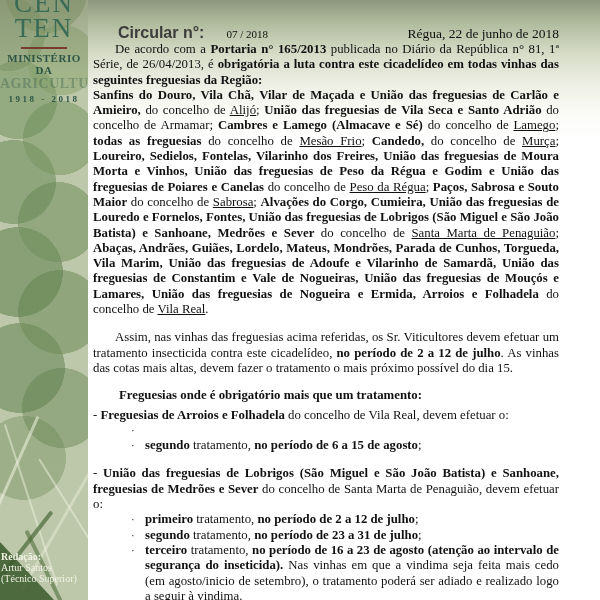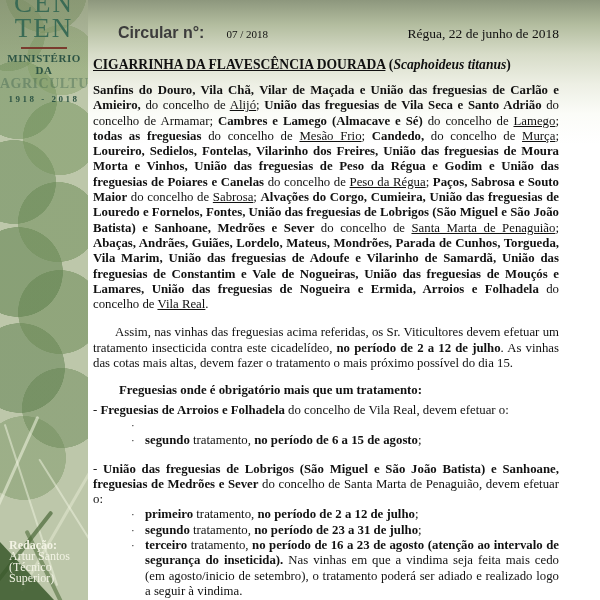--- a/index.html
+++ b/index.html
@@ -39,22 +39,22 @@
   .ministry .years{font-size:9px;letter-spacing:2.5px;margin-top:2px;color:#2e5545;}
   .blade{position:absolute;border-radius:2px;}
   .b1{left:6px;bottom:40px;width:3px;height:150px;background:rgba(240,244,224,.55);transform:rotate(24deg);}
   .b2{left:30px;bottom:10px;width:2px;height:170px;background:rgba(240,244,224,.5);transform:rotate(-18deg);}
   .b3{left:55px;bottom:0;width:3px;height:140px;background:rgba(235,240,218,.45);transform:rotate(30deg);}
   .b4{left:70px;bottom:30px;width:2px;height:120px;background:rgba(240,244,224,.5);transform:rotate(-32deg);}
   .b5{left:16px;bottom:-10px;width:4px;height:110px;background:rgba(74,104,56,.7);transform:rotate(38deg);}
   .b6{left:44px;bottom:-16px;width:4px;height:90px;background:rgba(80,110,60,.6);transform:rotate(-26deg);}
   .wedge{position:absolute;bottom:0;left:0;width:0;height:0;
     border-bottom:58px solid rgba(58,88,44,.85);border-right:54px solid transparent;}
-  .credits{position:absolute;left:9px;bottom:16px;z-index:2;
-    color:var(--credits-ivory,#f2f3e4);font-size:12px;line-height:11px;}
+  .credits{position:absolute;left:1px;bottom:16px;z-index:2;
+    color:var(--credits-ivory,#f2f3e4);font-size:10px;line-height:11px;}
   .credits .c1{font-weight:bold;}
   
   .content{
     position:absolute;left:88px;top:0;width:512px;height:600px;
     padding:0 41px 0 5px;box-sizing:border-box;
     background:linear-gradient(180deg,#8d977d 0%,#b2bc9e 4%,#d7dcc8 9%,#edefe4 14%,#fbfcf8 19%,#ffffff 24%);
   }
   .head-row{display:flex;justify-content:space-between;align-items:baseline;
     padding:24px 0 0 25px;}
   .circ-label{font-family:Liberation Sans, sans-serif;font-weight:bold;
@@ -103,22 +103,22 @@
 
   <main class="content">
     <div class="head-row">
       <div>
         <span class="circ-label">Circular n°:</span>
         <span class="circ-num">07 / 2018</span>
       </div>
       <span class="date">Régua, 22 de junho de 2018</span>
     </div>
 
-    <h1 class="title"><span style="font-weight: bold; text-decoration: underline;">CIGARRINHA DA FLAVESCÊNCIA DOURADA</span><span style="font-weight: bold;"> (</span><span style="font-weight: bold; font-style: italic;">Scaphoideus titanus</span><span style="font-weight: bold;">)</span></h1>
 
+    <p class="para indent"><span>De acordo com a </span><span style="font-weight: bold;">Portaria n° 165/2013</span><span> publicada no Diário da República n° 81, 1ª Série, de 26/04/2013, é </span><span style="font-weight: bold;">obrigatória a luta contra este cicadelídeo em todas vinhas das seguintes freguesias da Região:</span></p>
     <p class="para"><span style="font-weight: bold;">Sanfins do Douro, Vila Chã, Vilar de Maçada e União das freguesias de Carlão e Amieiro,</span><span> do concelho de </span><span style="text-decoration: underline;">Alijó</span><span>; </span><span style="font-weight: bold;">União das freguesias de Vila Seca e Santo Adrião</span><span> do concelho de Armamar; </span><span style="font-weight: bold;">Cambres e Lamego (Almacave e Sé)</span><span> do concelho de </span><span style="text-decoration: underline;">Lamego</span><span>; </span><span style="font-weight: bold;">todas as freguesias</span><span> do concelho de </span><span style="text-decoration: underline;">Mesão Frio</span><span>; </span><span style="font-weight: bold;">Candedo,</span><span> do concelho de </span><span style="text-decoration: underline;">Murça</span><span>; </span><span style="font-weight: bold;">Loureiro, Sedielos, Fontelas, Vilarinho dos Freires, União das freguesias de Moura Morta e Vinhos, União das freguesias de Peso da Régua e Godim e União das freguesias de Poiares e Canelas</span><span> do concelho de </span><span style="text-decoration: underline;">Peso da Régua</span><span>; </span><span style="font-weight: bold;">Paços, Sabrosa e Souto Maior</span><span> do concelho de </span><span style="text-decoration: underline;">Sabrosa</span><span>; </span><span style="font-weight: bold;">Alvações do Corgo, Cumieira, União das freguesias de Louredo e Fornelos, Fontes, União das freguesias de Lobrigos (São Miguel e São João Batista) e Sanhoane, Medrões e Sever</span><span> do concelho de </span><span style="text-decoration: underline;">Santa Marta de Penaguião</span><span>; </span><span style="font-weight: bold;">Abaças, Andrães, Guiães, Lordelo, Mateus, Mondrões, Parada de Cunhos, Torgueda, Vila Marim, União das freguesias de Adoufe e Vilarinho de Samardã, União das freguesias de Constantim e Vale de Nogueiras, União das freguesias de Mouçós e Lamares, União das freguesias de Nogueira e Ermida, Arroios e Folhadela</span><span> do concelho de </span><span style="text-decoration: underline;">Vila Real</span><span>.</span></p>
     <p class="para indent sp-top"><span>Assim, nas vinhas das freguesias acima referidas, os Sr. Viticultores devem efetuar um tratamento insecticida contra este cicadelídeo, </span><span style="font-weight: bold;">no período de 2 a 12 de julho</span><span>. As vinhas das cotas mais altas, devem fazer o tratamento o mais próximo possível do dia 15.</span></p>
 
     <p class="section-heading">Freguesias onde é obrigatório mais que um tratamento:</p>
 
     <p class="para"><span>- </span><span style="font-weight: bold;">Freguesias de Arroios e Folhadela</span><span> do concelho de Vila Real, devem efetuar o:</span></p>
     <div class="sub">
       <span class="dot">·</span>
     </div>
     <div class="sub">

